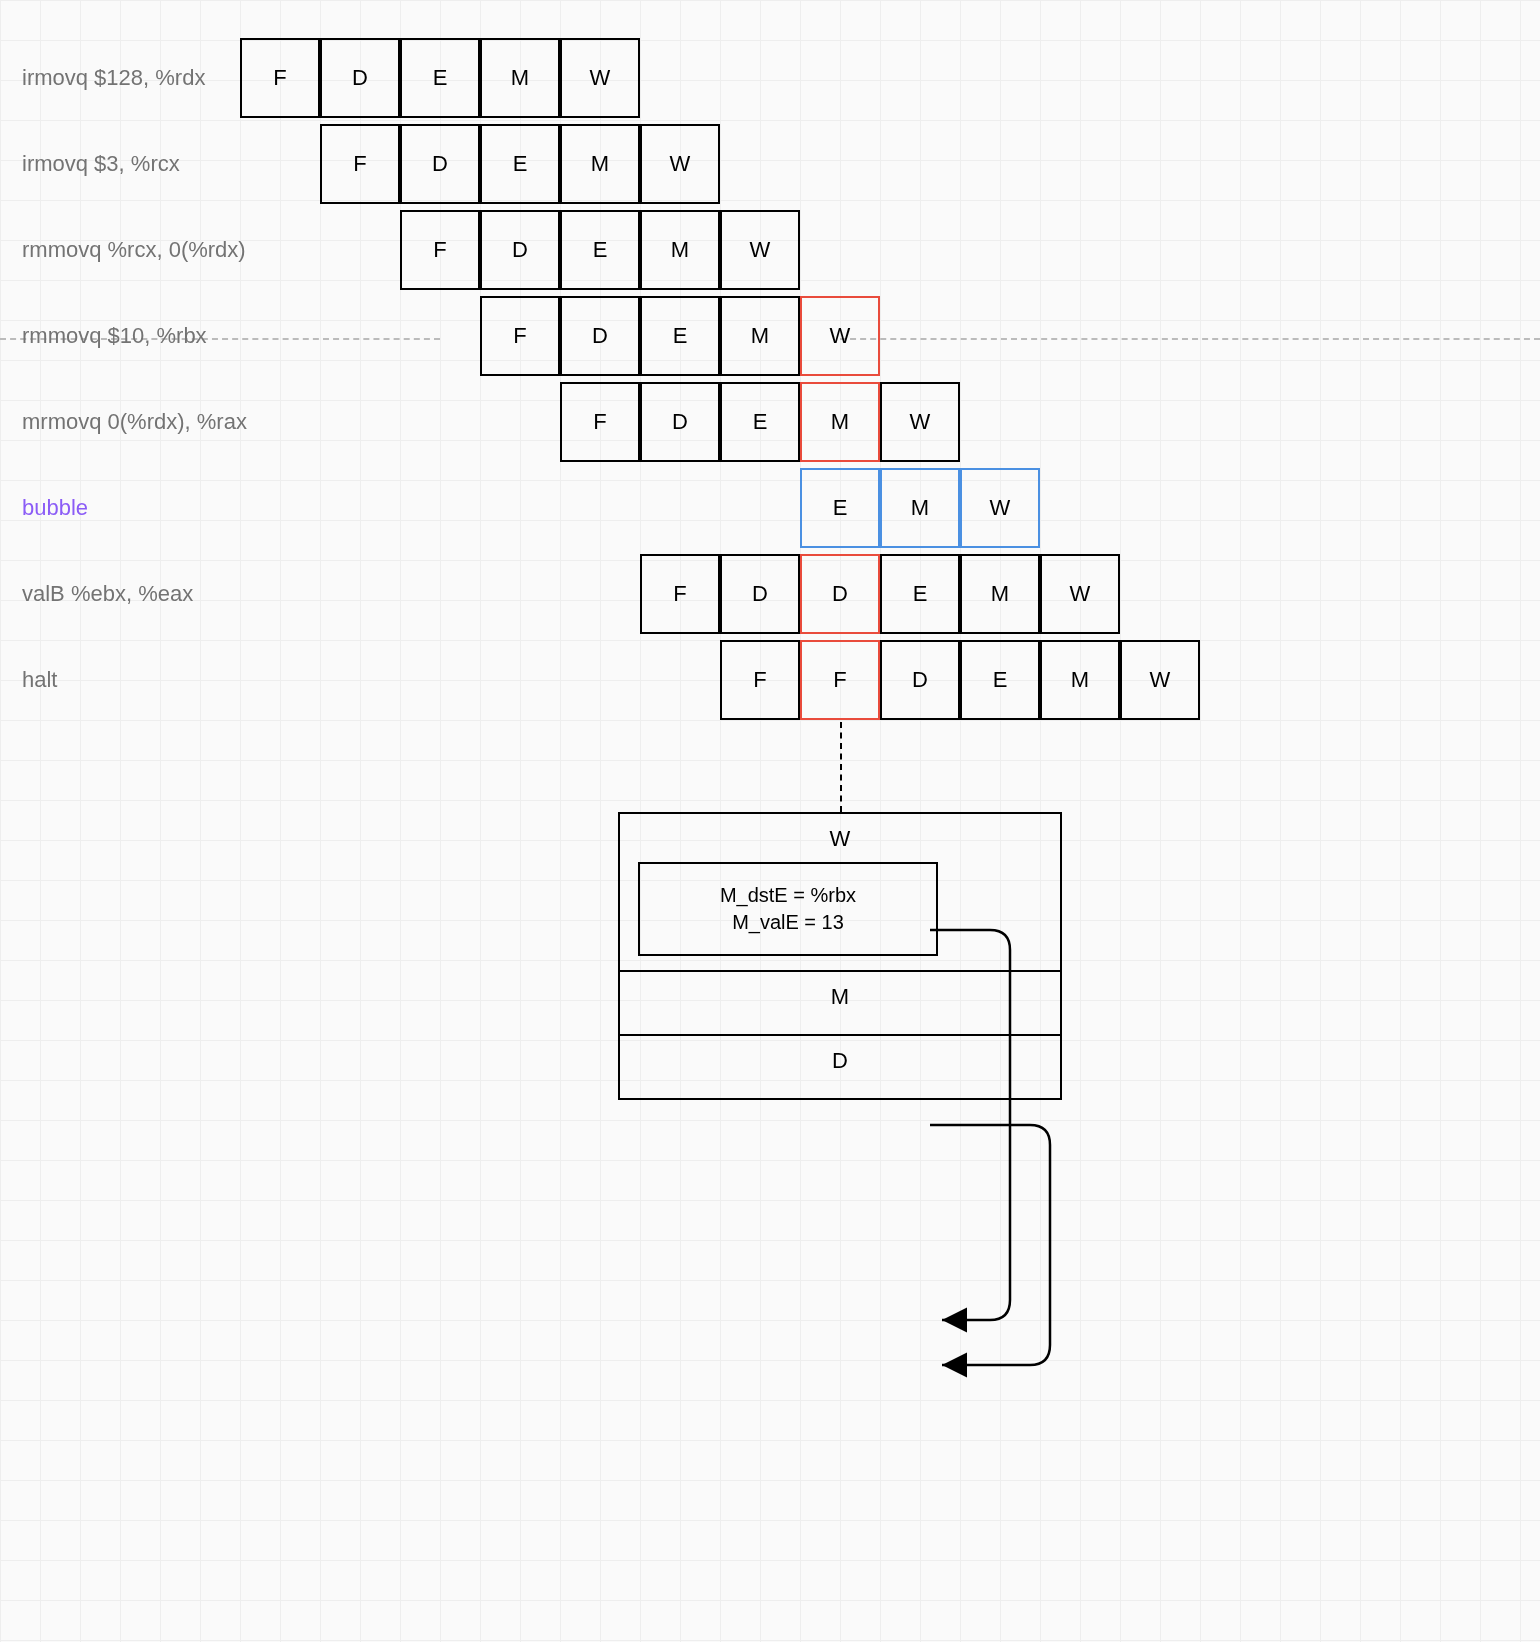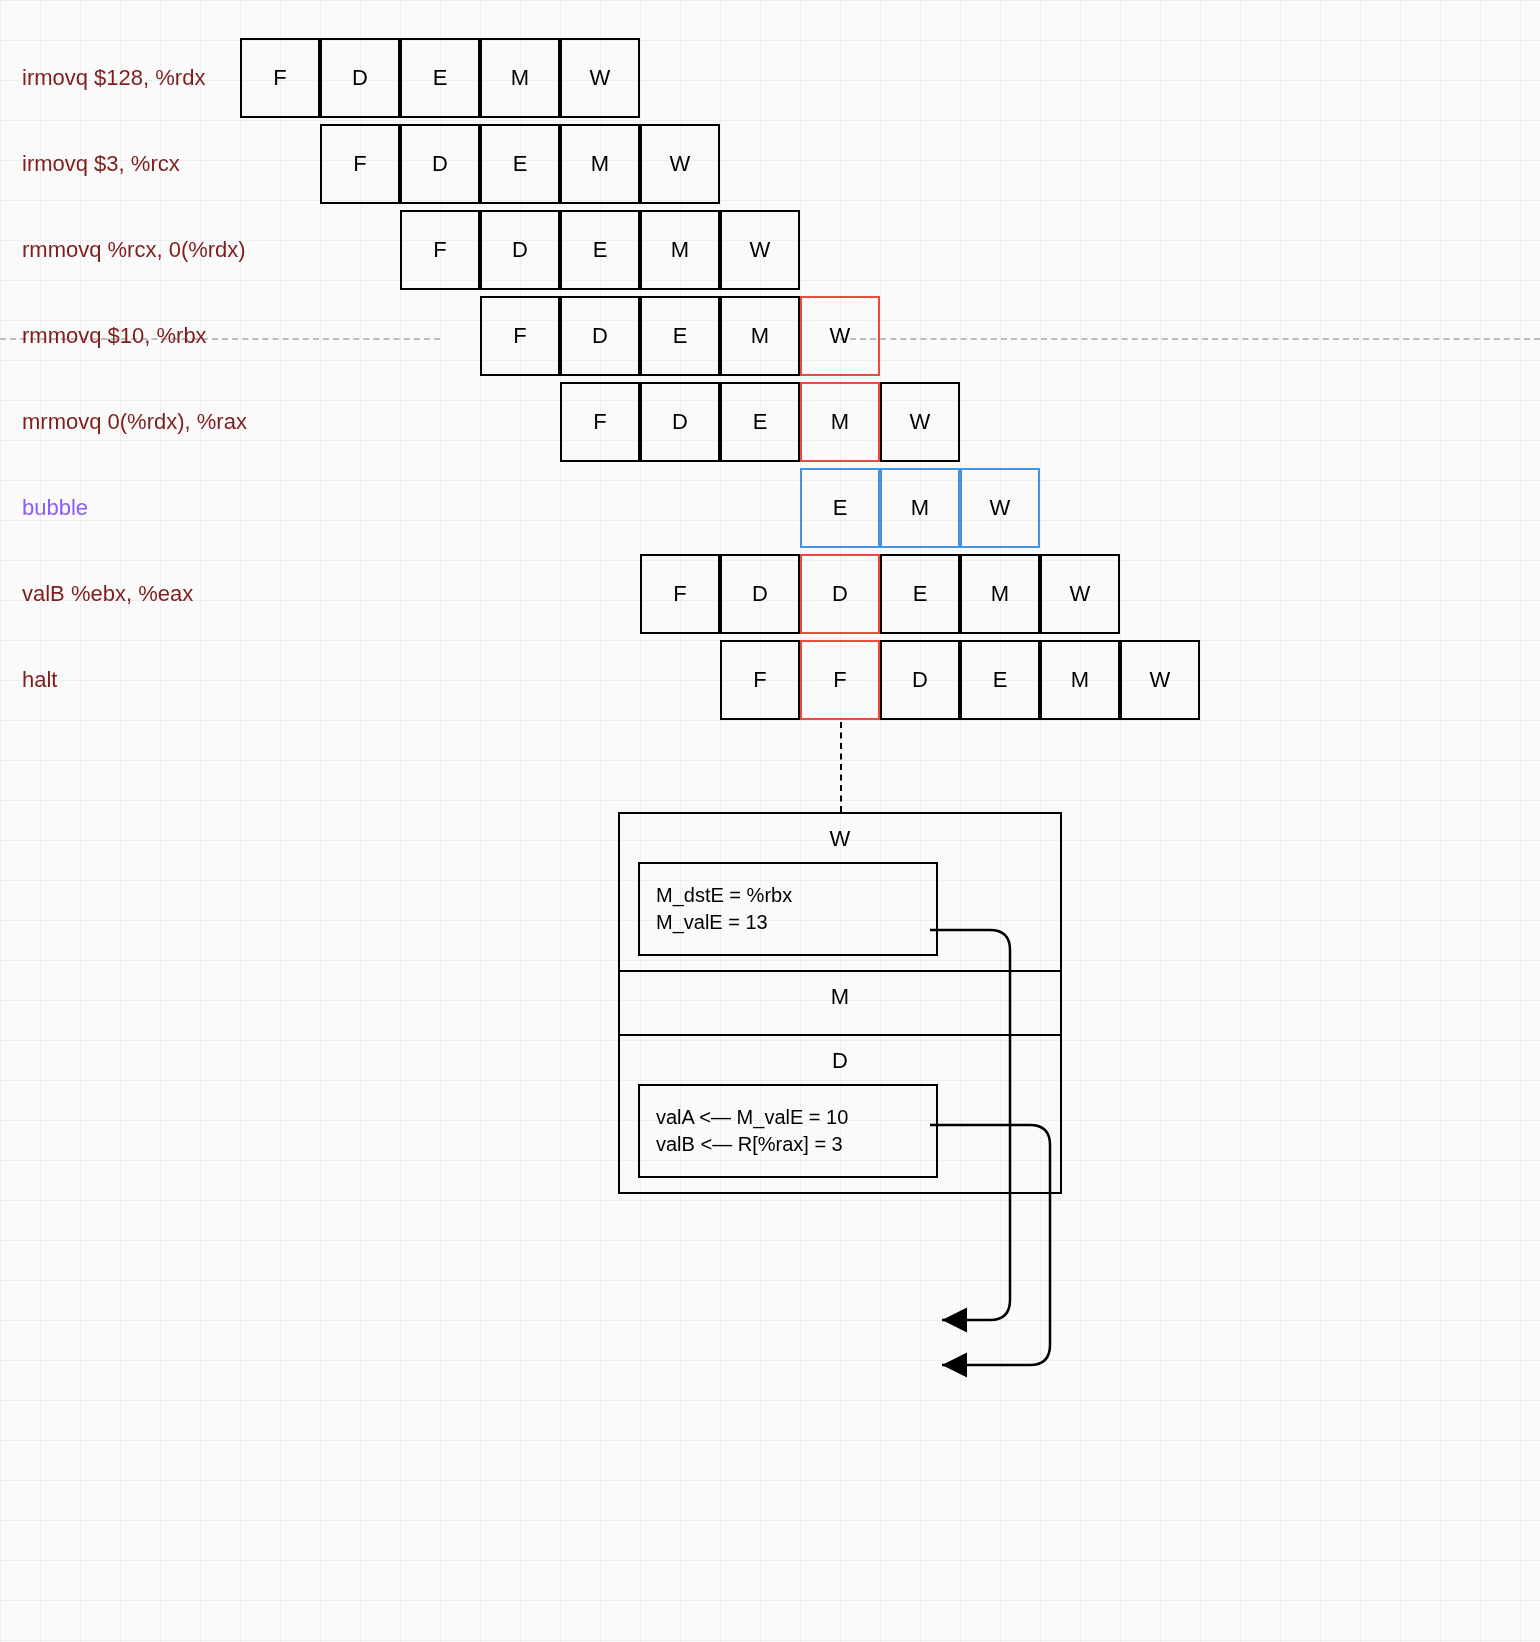--- a/index.html
+++ b/index.html
@@ -23,21 +23,21 @@
     height: 80px;
     display: flex;
     align-items: center;
   }
   .label {
     position: absolute;
     left: 0;
     width: 230px;
     padding-left: 22px;
     font-size: 22px;
-    color: #7f1d1d;
+    color: #737373;
     white-space: nowrap;
   }
   .label.bubble { color: #8b5cf6; }
 
   .cell {
     position: absolute;
     width: 80px;
     height: 80px;
     border: 2px solid #000;
     background: transparent;
@@ -74,21 +74,21 @@
   .stage-sect:last-child { border-bottom: 0; }
   .stage-title {
     text-align: center;
     font-size: 22px;
     margin: 4px 0 10px 0;
   }
   .stage-inner {
     border: 2px solid #000;
     padding: 18px 16px;
     font-size: 20px;
-    text-align: left;
+    text-align: center;
     line-height: 1.35;
     background: transparent;
     width: 300px;
     margin: 0 10px 0 6px;
   }
 
   svg.arrows {
     position: absolute;
     left: 0;
     top: 0;
@@ -184,24 +184,20 @@
       <div>M_valE = 13</div>
     </div>
   </div>
 
   <div class="stage-sect">
     <div class="stage-title">M</div>
   </div>
 
   <div class="stage-sect">
     <div class="stage-title">D</div>
-    <div class="stage-inner">
-      <div>valA &lt;— M_valE = 10</div>
-      <div>valB &lt;— R[%rax] = 3</div>
-    </div>
   </div>
 </div>
 
 <svg class="arrows" width="1540" height="1642" viewBox="0 0 1540 1642">
   <defs>
     <marker id="ah" markerWidth="12" markerHeight="12" refX="10" refY="5" orient="auto">
       <path d="M0,0 L10,5 L0,10 Z" fill="#000"></path>
     </marker>
   </defs>
 

